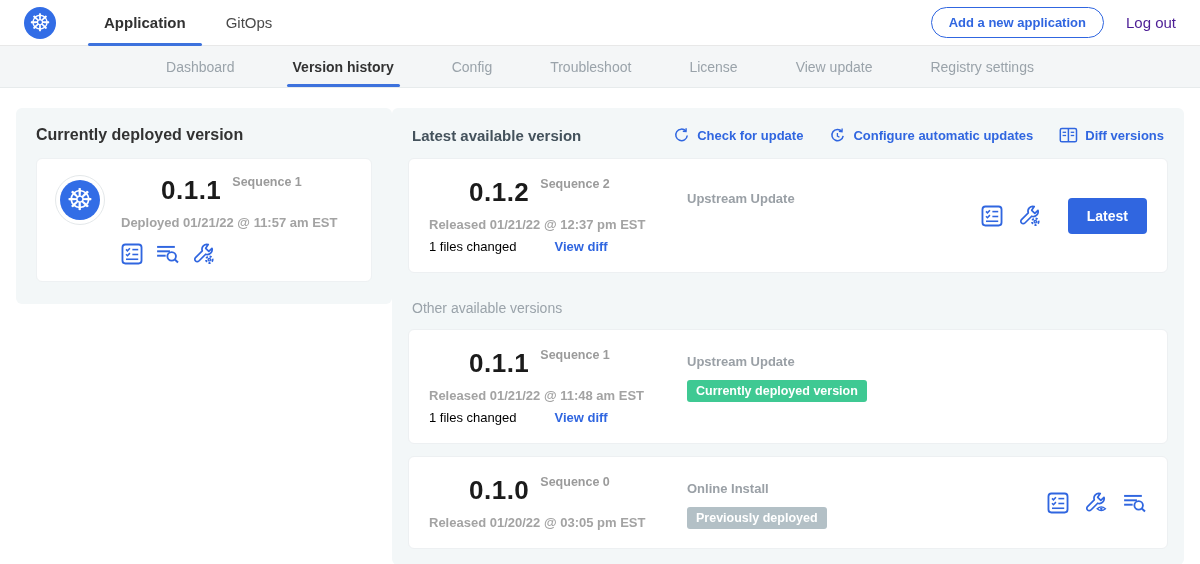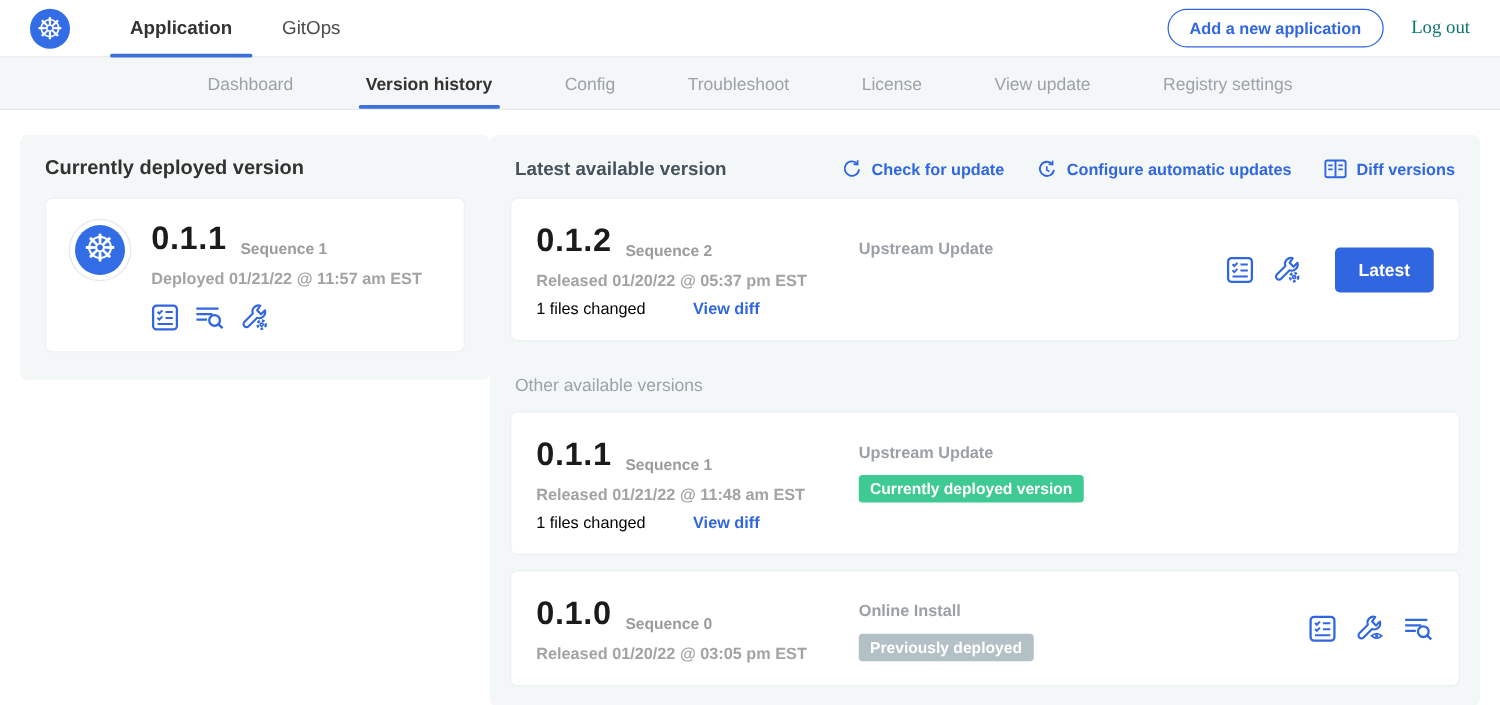--- a/index.html
+++ b/index.html
@@ -24,21 +24,21 @@
   .logo-circle span{color:#fff;font-size:24px;line-height:1;font-family:"DejaVu Sans",sans-serif;}
   .header-tabs{display:flex;height:100%;align-items:stretch;gap:8px;}
   .header-tab{display:flex;align-items:center;padding:0 16px;font-size:15px;
     color:var(--text-dark);cursor:pointer;position:relative;font-weight:700;}
   .header-tab.inactive{font-weight:400;color:#4a4a4a;}
   .header-tab.active::after{content:"";position:absolute;left:0;right:0;bottom:-1px;
     height:3px;background:#3d72dd;border-radius:2px;}
   .header-right{margin-left:auto;display:flex;align-items:center;gap:22px;}
   .add-app-btn{border:1px solid var(--accent-blue);color:var(--accent-blue);
     background:#fff;border-radius:16px;padding:7px 17px;font-size:13px;font-weight:700;cursor:pointer;}
-  .logout{font-size:15px;color:#0f766e;cursor:pointer;font-family:Liberation Serif, serif;}
+  .logout{font-size:15px;color:#4c1d95;cursor:pointer;}
 
   
   .subnav{height:42px;background:#f4f6f7;border-bottom:1px solid #e7ebec;
     display:flex;align-items:stretch;justify-content:center;gap:58px;}
   .subnav-item{display:flex;align-items:center;font-size:14px;color:var(--text-gray);
     cursor:pointer;position:relative;}
   .subnav-item.active{color:var(--text-dark);font-weight:700;}
   .subnav-item.active::after{content:"";position:absolute;left:-6px;right:-6px;bottom:0;
     height:3px;background:#3d72dd;border-radius:2px;}
 
@@ -47,21 +47,21 @@
   .panel{background:var(--panel-bg);border-radius:6px;}
   .left-panel{width:376px;flex:0 0 auto;padding:18px 20px 22px 20px;}
   .left-panel h2{font-size:16px;font-weight:700;color:var(--text-dark);}
   .deployed-card{background:#fff;border-radius:6px;margin-top:14px;padding:16px 18px;
     display:flex;gap:16px;border:1px solid #eef1f3;}
   .avatar-ring{width:50px;height:50px;border-radius:50%;border:1px solid #e4e8ea;background:#fff;
     display:flex;align-items:center;justify-content:center;flex:0 0 auto;}
   .avatar-inner{width:40px;height:40px;border-radius:50%;background:var(--logo-blue);
     display:flex;align-items:center;justify-content:center;}
   .avatar-inner span{color:#fff;font-size:30px;line-height:1;font-family:"DejaVu Sans",sans-serif;}
-  .version-line{display:flex;align-items:flex-end;gap:11px;}
+  .version-line{display:flex;align-items:flex-start;gap:11px;margin-left:40px;}
   .version-big{font-size:26px;font-weight:700;color:#1b1b1b;letter-spacing:.5px;}
   .sequence{font-size:12.5px;font-weight:700;color:#9b9b9b;}
   .meta-line{font-size:13px;font-weight:700;color:#a3a3a3;margin-top:9px;}
   .icon-row{display:flex;gap:12px;margin-top:12px;color:var(--accent-blue);align-items:center;}
   .icon-row svg, .card-icons svg{display:block;cursor:pointer;}
 
   
   .right-panel{flex:1;padding:14px 16px 16px 16px;}
   .rp-header{display:flex;align-items:center;margin:4px 4px 14px 4px;}
   .rp-title{font-size:15px;font-weight:700;color:var(--slate);}
@@ -224,21 +224,21 @@
         </div>
       </div>
     </div>
 
     <div class="version-card">
       <div class="vc-left">
         <div class="version-line">
           <span class="version-big">0.1.2</span>
           <span class="sequence">Sequence 2</span>
         </div>
-        <div class="meta-line">Released 01/20/22 @ 05:37 pm EST</div>
+        <div class="meta-line">Released 01/21/22 @ 12:37 pm EST</div>
         <div class="files-line">
           <span class="files-changed">1 files changed</span>
           <span class="view-diff">View diff</span>
         </div>
       </div>
       <div class="vc-mid" style="padding-top:14px;">
         <div class="source-label">Upstream Update</div>
       </div>
       <div class="vc-right">
         <div class="card-icons">

